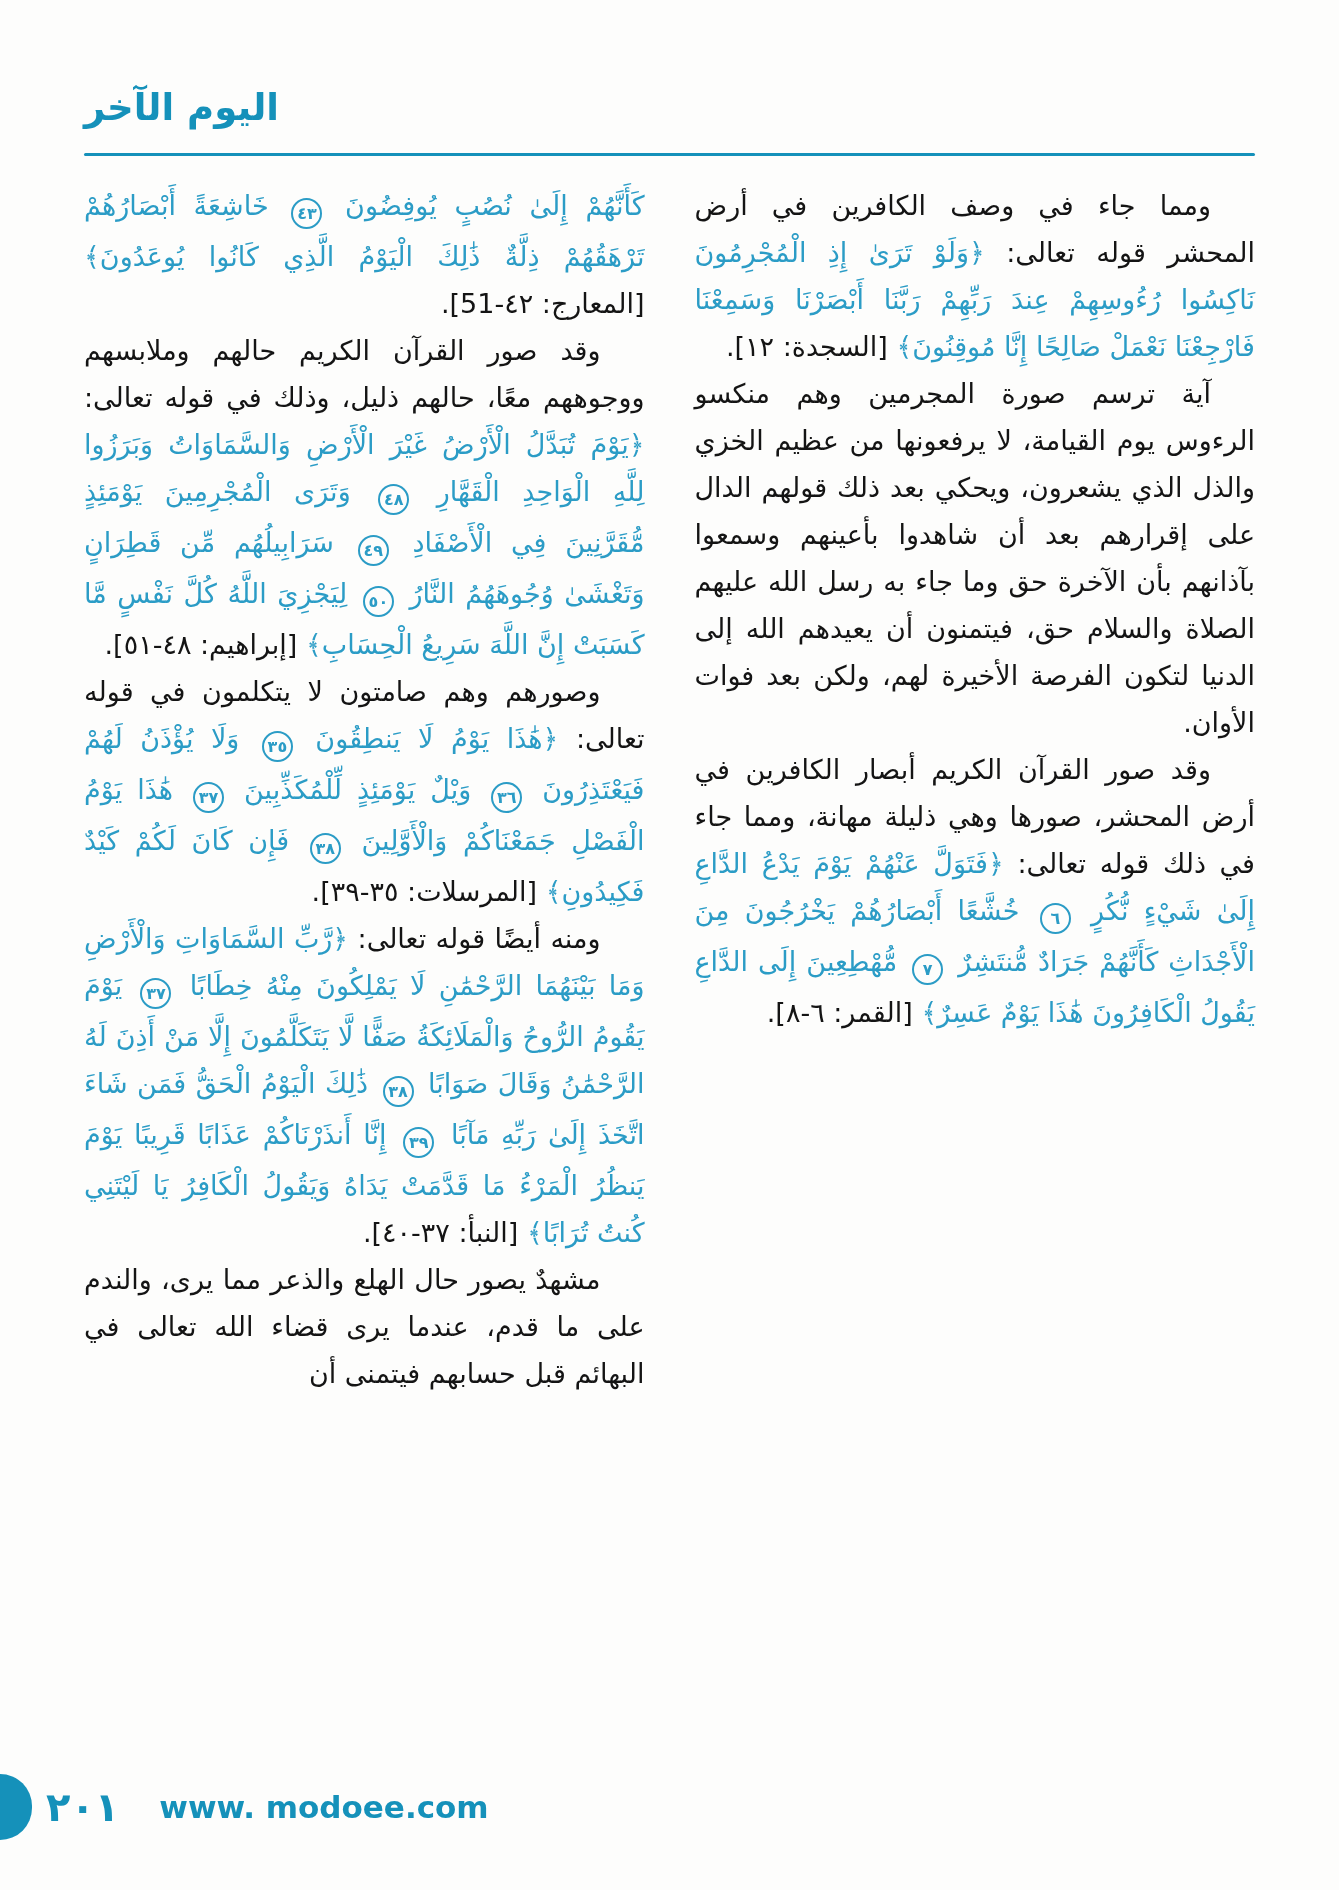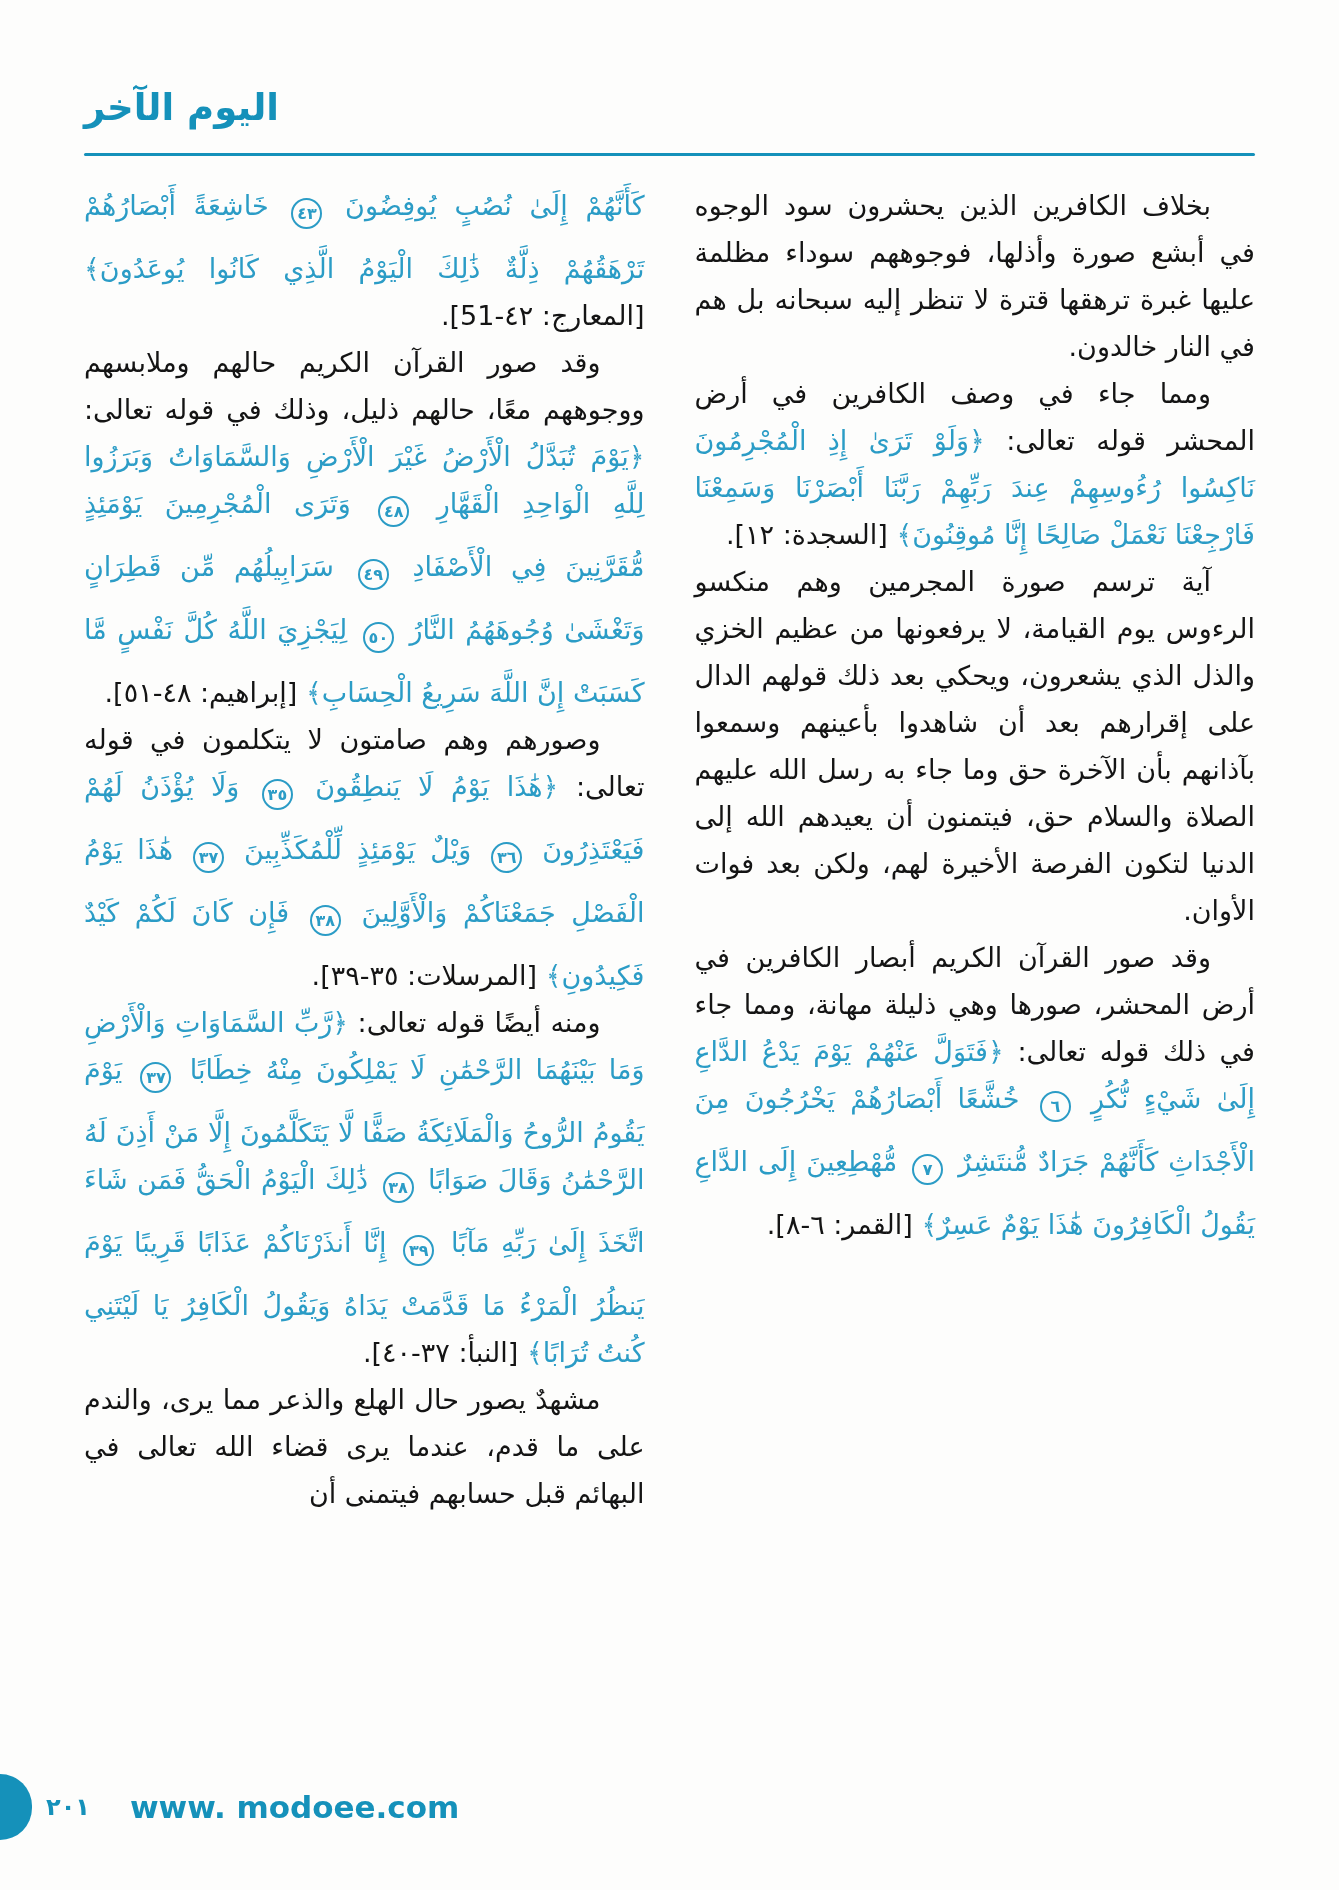--- a/index.html
+++ b/index.html
@@ -66,42 +66,42 @@
   .ayah-num{
     display:inline-block;
     width:31px;height:31px;
     line-height:27px;
     border:2px solid var(--quran);
     border-radius:50%;
     color:var(--quran);
     font-size:16px;
     text-align:center;
     vertical-align:-4px;
-    margin:16px 5px;
+    margin:4px 5px;
     text-indent:0;
     font-weight:bold;
   }
   
   .page-footer{
     position:absolute;
     left:0;
     bottom:50px;
     display:flex;
     align-items:center;
     direction:ltr;
   }
   .footer-bar{
     width:32px;
     height:66px;
     background:var(--accent);
     border-radius:0 33px 33px 0;
   }
   .page-number{
     color:var(--accent);
-    font-size:24px;
+    font-size:40px;
     font-weight:bold;
     margin-left:14px;
     direction:rtl;
   }
   .website{
     color:var(--accent);
     font-size:31px;
     font-weight:bold;
     margin-left:40px;
     direction:ltr;
@@ -113,21 +113,20 @@
 
 <div class="page">
 
   <header class="page-header">
     <div class="header-title">اليوم الآخر</div>
   </header>
   <div class="header-rule"></div>
 
   <main class="columns">
     <section class="col col-right">
-        <p class="para"><span class="run-body">بخلاف الكافرين الذين يحشرون سود الوجوه في أبشع صورة وأذلها، فوجوههم سوداء مظلمة عليها غبرة ترهقها قترة لا تنظر إليه سبحانه بل هم في النار خالدون.</span></p>
         <p class="para"><span class="run-body">ومما جاء في وصف الكافرين في أرض المحشر قوله تعالى: </span><span class="run-quran">﴿وَلَوْ تَرَىٰ إِذِ الْمُجْرِمُونَ نَاكِسُوا رُءُوسِهِمْ عِندَ رَبِّهِمْ رَبَّنَا أَبْصَرْنَا وَسَمِعْنَا فَارْجِعْنَا نَعْمَلْ صَالِحًا إِنَّا مُوقِنُونَ﴾</span><span class="run-ref"> [السجدة: ١٢].</span></p>
         <p class="para"><span class="run-body">آية ترسم صورة المجرمين وهم منكسو الرءوس يوم القيامة، لا يرفعونها من عظيم الخزي والذل الذي يشعرون، ويحكي بعد ذلك قولهم الدال على إقرارهم بعد أن شاهدوا بأعينهم وسمعوا بآذانهم بأن الآخرة حق وما جاء به رسل الله عليهم الصلاة والسلام حق، فيتمنون أن يعيدهم الله إلى الدنيا لتكون الفرصة الأخيرة لهم، ولكن بعد فوات الأوان.</span></p>
         <p class="para"><span class="run-body">وقد صور القرآن الكريم أبصار الكافرين في أرض المحشر، صورها وهي ذليلة مهانة، ومما جاء في ذلك قوله تعالى: </span><span class="run-quran">﴿فَتَوَلَّ عَنْهُمْ يَوْمَ يَدْعُ الدَّاعِ إِلَىٰ شَيْءٍ نُّكُرٍ </span><span class="ayah-num">٦</span><span class="run-quran"> خُشَّعًا أَبْصَارُهُمْ يَخْرُجُونَ مِنَ الْأَجْدَاثِ كَأَنَّهُمْ جَرَادٌ مُّنتَشِرٌ </span><span class="ayah-num">٧</span><span class="run-quran"> مُّهْطِعِينَ إِلَى الدَّاعِ يَقُولُ الْكَافِرُونَ هَٰذَا يَوْمٌ عَسِرٌ﴾</span><span class="run-ref"> [القمر: ٦-٨].</span></p>
       </section>
     <section class="col col-left">
         <p class="para no-indent"><span class="run-quran">كَأَنَّهُمْ إِلَىٰ نُصُبٍ يُوفِضُونَ </span><span class="ayah-num">٤٣</span><span class="run-quran"> خَاشِعَةً أَبْصَارُهُمْ تَرْهَقُهُمْ ذِلَّةٌ ذَٰلِكَ الْيَوْمُ الَّذِي كَانُوا يُوعَدُونَ﴾</span><span class="run-ref"> [المعارج: ٤٢-51].</span></p>
         <p class="para"><span class="run-body">وقد صور القرآن الكريم حالهم وملابسهم ووجوههم معًا، حالهم ذليل، وذلك في قوله تعالى: </span><span class="run-quran">﴿يَوْمَ تُبَدَّلُ الْأَرْضُ غَيْرَ الْأَرْضِ وَالسَّمَاوَاتُ وَبَرَزُوا لِلَّهِ الْوَاحِدِ الْقَهَّارِ </span><span class="ayah-num">٤٨</span><span class="run-quran"> وَتَرَى الْمُجْرِمِينَ يَوْمَئِذٍ مُّقَرَّنِينَ فِي الْأَصْفَادِ </span><span class="ayah-num">٤٩</span><span class="run-quran"> سَرَابِيلُهُم مِّن قَطِرَانٍ وَتَغْشَىٰ وُجُوهَهُمُ النَّارُ </span><span class="ayah-num">٥٠</span><span class="run-quran"> لِيَجْزِيَ اللَّهُ كُلَّ نَفْسٍ مَّا كَسَبَتْ إِنَّ اللَّهَ سَرِيعُ الْحِسَابِ﴾</span><span class="run-ref"> [إبراهيم: ٤٨-٥١].</span></p>
         <p class="para"><span class="run-body">وصورهم وهم صامتون لا يتكلمون في قوله تعالى: </span><span class="run-quran">﴿هَٰذَا يَوْمُ لَا يَنطِقُونَ </span><span class="ayah-num">٣٥</span><span class="run-quran"> وَلَا يُؤْذَنُ لَهُمْ فَيَعْتَذِرُونَ </span><span class="ayah-num">٣٦</span><span class="run-quran"> وَيْلٌ يَوْمَئِذٍ لِّلْمُكَذِّبِينَ </span><span class="ayah-num">٣٧</span><span class="run-quran"> هَٰذَا يَوْمُ الْفَصْلِ جَمَعْنَاكُمْ وَالْأَوَّلِينَ </span><span class="ayah-num">٣٨</span><span class="run-quran"> فَإِن كَانَ لَكُمْ كَيْدٌ فَكِيدُونِ﴾</span><span class="run-ref"> [المرسلات: ٣٥-٣٩].</span></p>
         <p class="para"><span class="run-body">ومنه أيضًا قوله تعالى: </span><span class="run-quran">﴿رَّبِّ السَّمَاوَاتِ وَالْأَرْضِ وَمَا بَيْنَهُمَا الرَّحْمَٰنِ لَا يَمْلِكُونَ مِنْهُ خِطَابًا </span><span class="ayah-num">٣٧</span><span class="run-quran"> يَوْمَ يَقُومُ الرُّوحُ وَالْمَلَائِكَةُ صَفًّا لَّا يَتَكَلَّمُونَ إِلَّا مَنْ أَذِنَ لَهُ الرَّحْمَٰنُ وَقَالَ صَوَابًا </span><span class="ayah-num">٣٨</span><span class="run-quran"> ذَٰلِكَ الْيَوْمُ الْحَقُّ فَمَن شَاءَ اتَّخَذَ إِلَىٰ رَبِّهِ مَآبًا </span><span class="ayah-num">٣٩</span><span class="run-quran"> إِنَّا أَنذَرْنَاكُمْ عَذَابًا قَرِيبًا يَوْمَ يَنظُرُ الْمَرْءُ مَا قَدَّمَتْ يَدَاهُ وَيَقُولُ الْكَافِرُ يَا لَيْتَنِي كُنتُ تُرَابًا﴾</span><span class="run-ref"> [النبأ: ٣٧-٤٠].</span></p>
         <p class="para"><span class="run-body">مشهدٌ يصور حال الهلع والذعر مما يرى، والندم على ما قدم، عندما يرى قضاء الله تعالى في البهائم قبل حسابهم فيتمنى أن</span></p>

